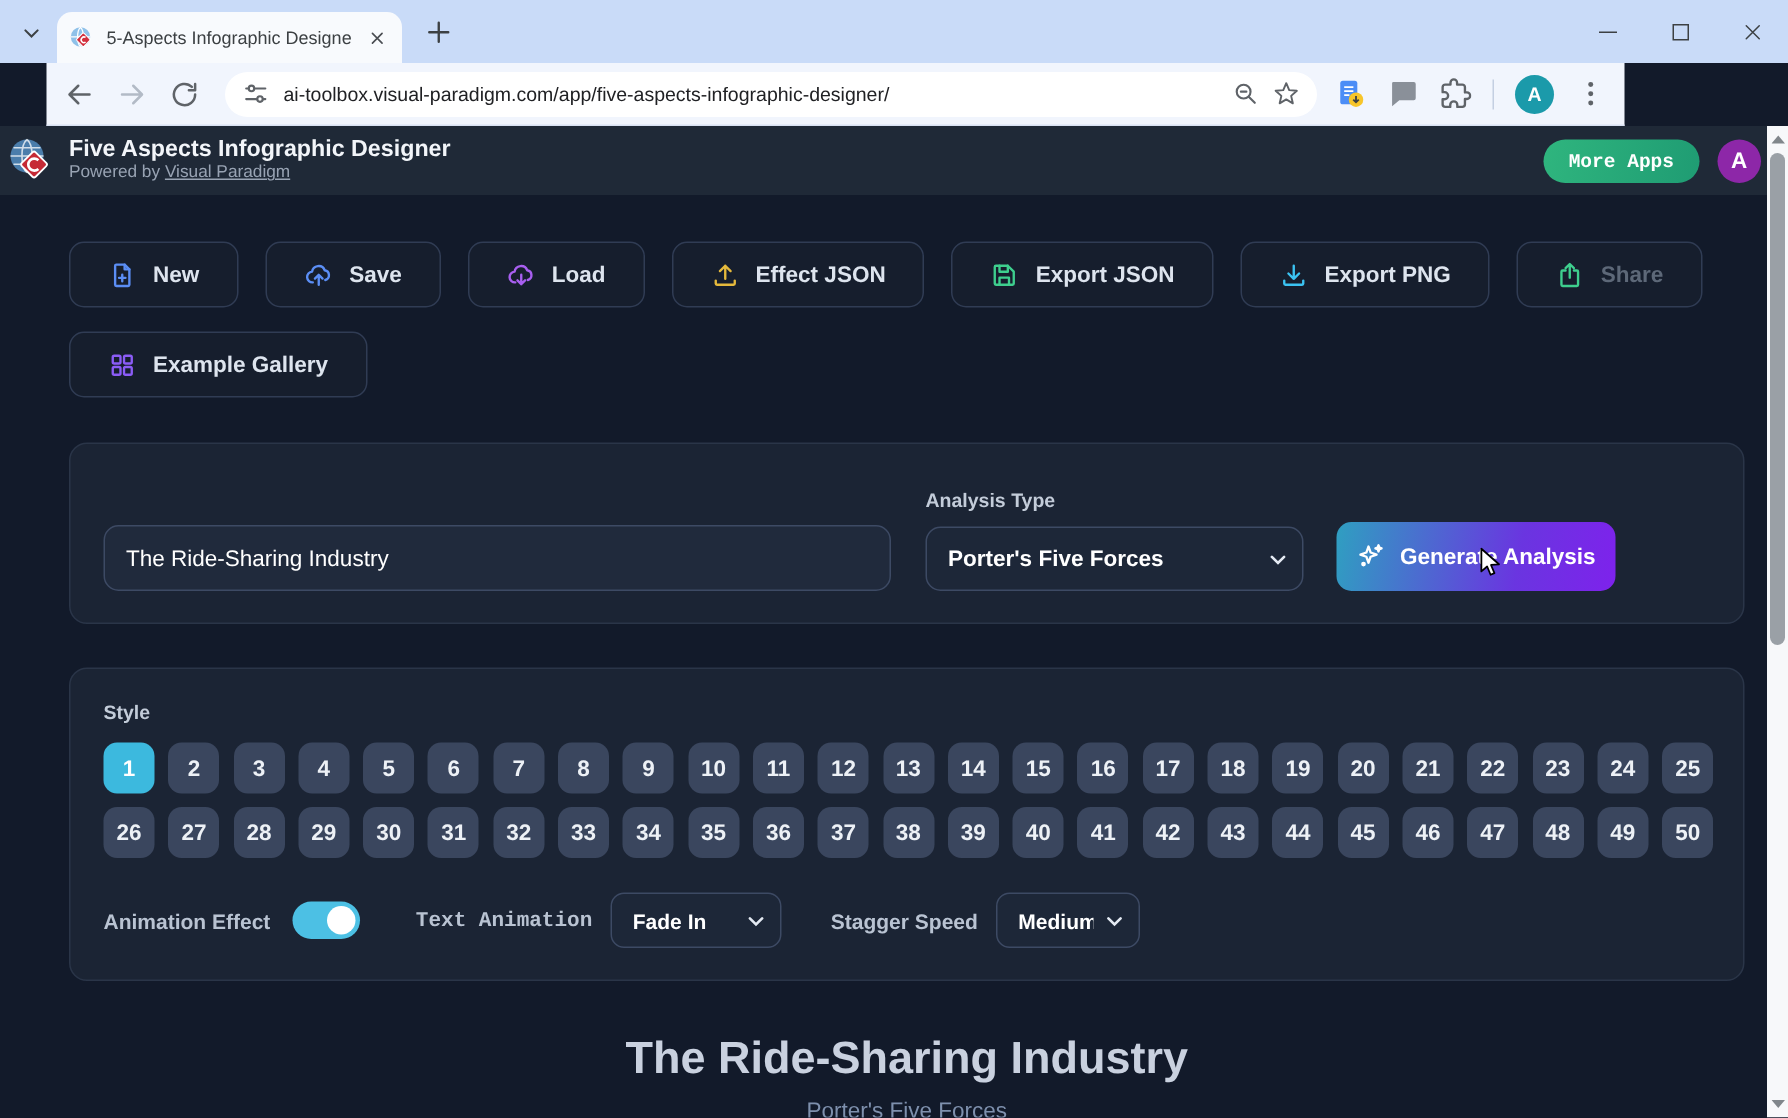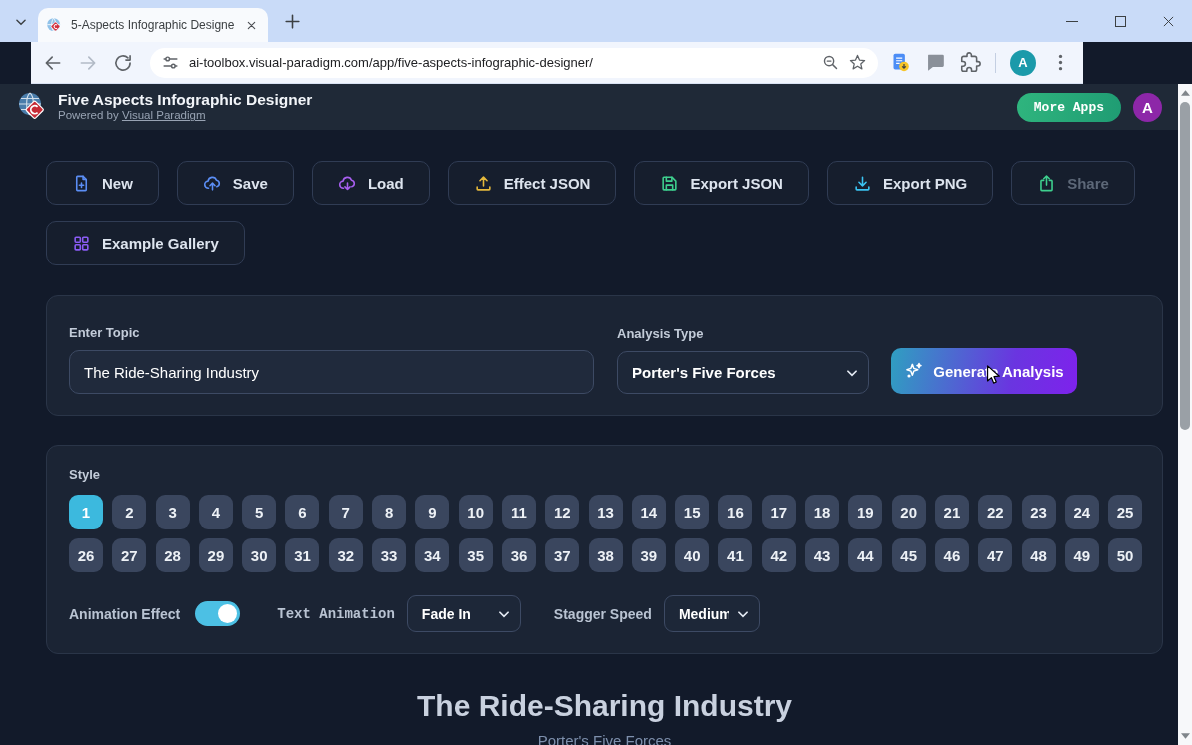--- a/index.html
+++ b/index.html
@@ -30,21 +30,21 @@
   .url-text { font-size:13px; color:#202124; white-space:nowrap; overflow:hidden; flex:1; }
   .omni-ico { width:17px; height:17px; color:#5f6368; flex:0 0 auto; }
   .tb-right { display:flex; align-items:center; gap:14px; margin-left:4px; }
   .tb-ico { width:21px; height:21px; color:#5f6368; }
   .tb-divider { width:1px; height:20px; background:#c4cfe2; }
   .tb-avatar { width:26px; height:26px; border-radius:50%; background:#1b9aaa; color:#fff;
     font-size:13px; font-weight:bold; display:flex; align-items:center; justify-content:center; }
 
   
   .app-header { position:absolute; left:0; top:84px; width:1178px; height:46px; background:#1f2937;
-    display:flex; align-items:center; padding:0 16px; }
+    display:flex; align-items:center; padding:0 4px; }
   .logo { width:32px; height:32px; margin-right:10px; flex:0 0 auto; }
   .app-titles { line-height:1.2; }
   .app-title { font-size:15.5px; font-weight:bold; color:#f2f5f9; }
   .powered { font-size:11.5px; color:#98a3b3; }
   .powered a { color:#98a3b3; }
   .hdr-spacer { flex:1; }
   .more-apps { height:29px; border-radius:15px; border:none; padding:0 17px; cursor:pointer;
     background:linear-gradient(100deg,#2fb57e,#1f9c73); color:#fff; font-size:13px; font-weight:bold;
     font-family:Liberation Mono, monospace; margin-right:12px; }
   .hdr-avatar { width:29px; height:29px; border-radius:50%; background:#8d27a8; color:#fff;
@@ -298,21 +298,20 @@
             <rect x="4" y="13.5" width="6.5" height="6.5" rx="1.2"></rect>
             <rect x="13.5" y="13.5" width="6.5" height="6.5" rx="1.2"></rect>
           </svg>
         </span>
         <span>Example Gallery</span>
       </button>
     </div>
 
   <div class="card form-card">
     <div class="topic-field">
-      <label class="field-label">Enter Topic</label>
       <input class="topic-input" value="The Ride-Sharing Industry" style="">
     </div>
     <div class="analysis-field">
       <label class="field-label">Analysis Type</label>
       <div class="select-wrap">
         <select class="ui-select">
           <option>Porter's Five Forces</option>
         </select>
         <svg class="sel-chevron" viewBox="0 0 24 24" fill="none" stroke="currentColor" stroke-width="3" stroke-linecap="round">
             <path d="M5 9l7 7 7-7"></path>

